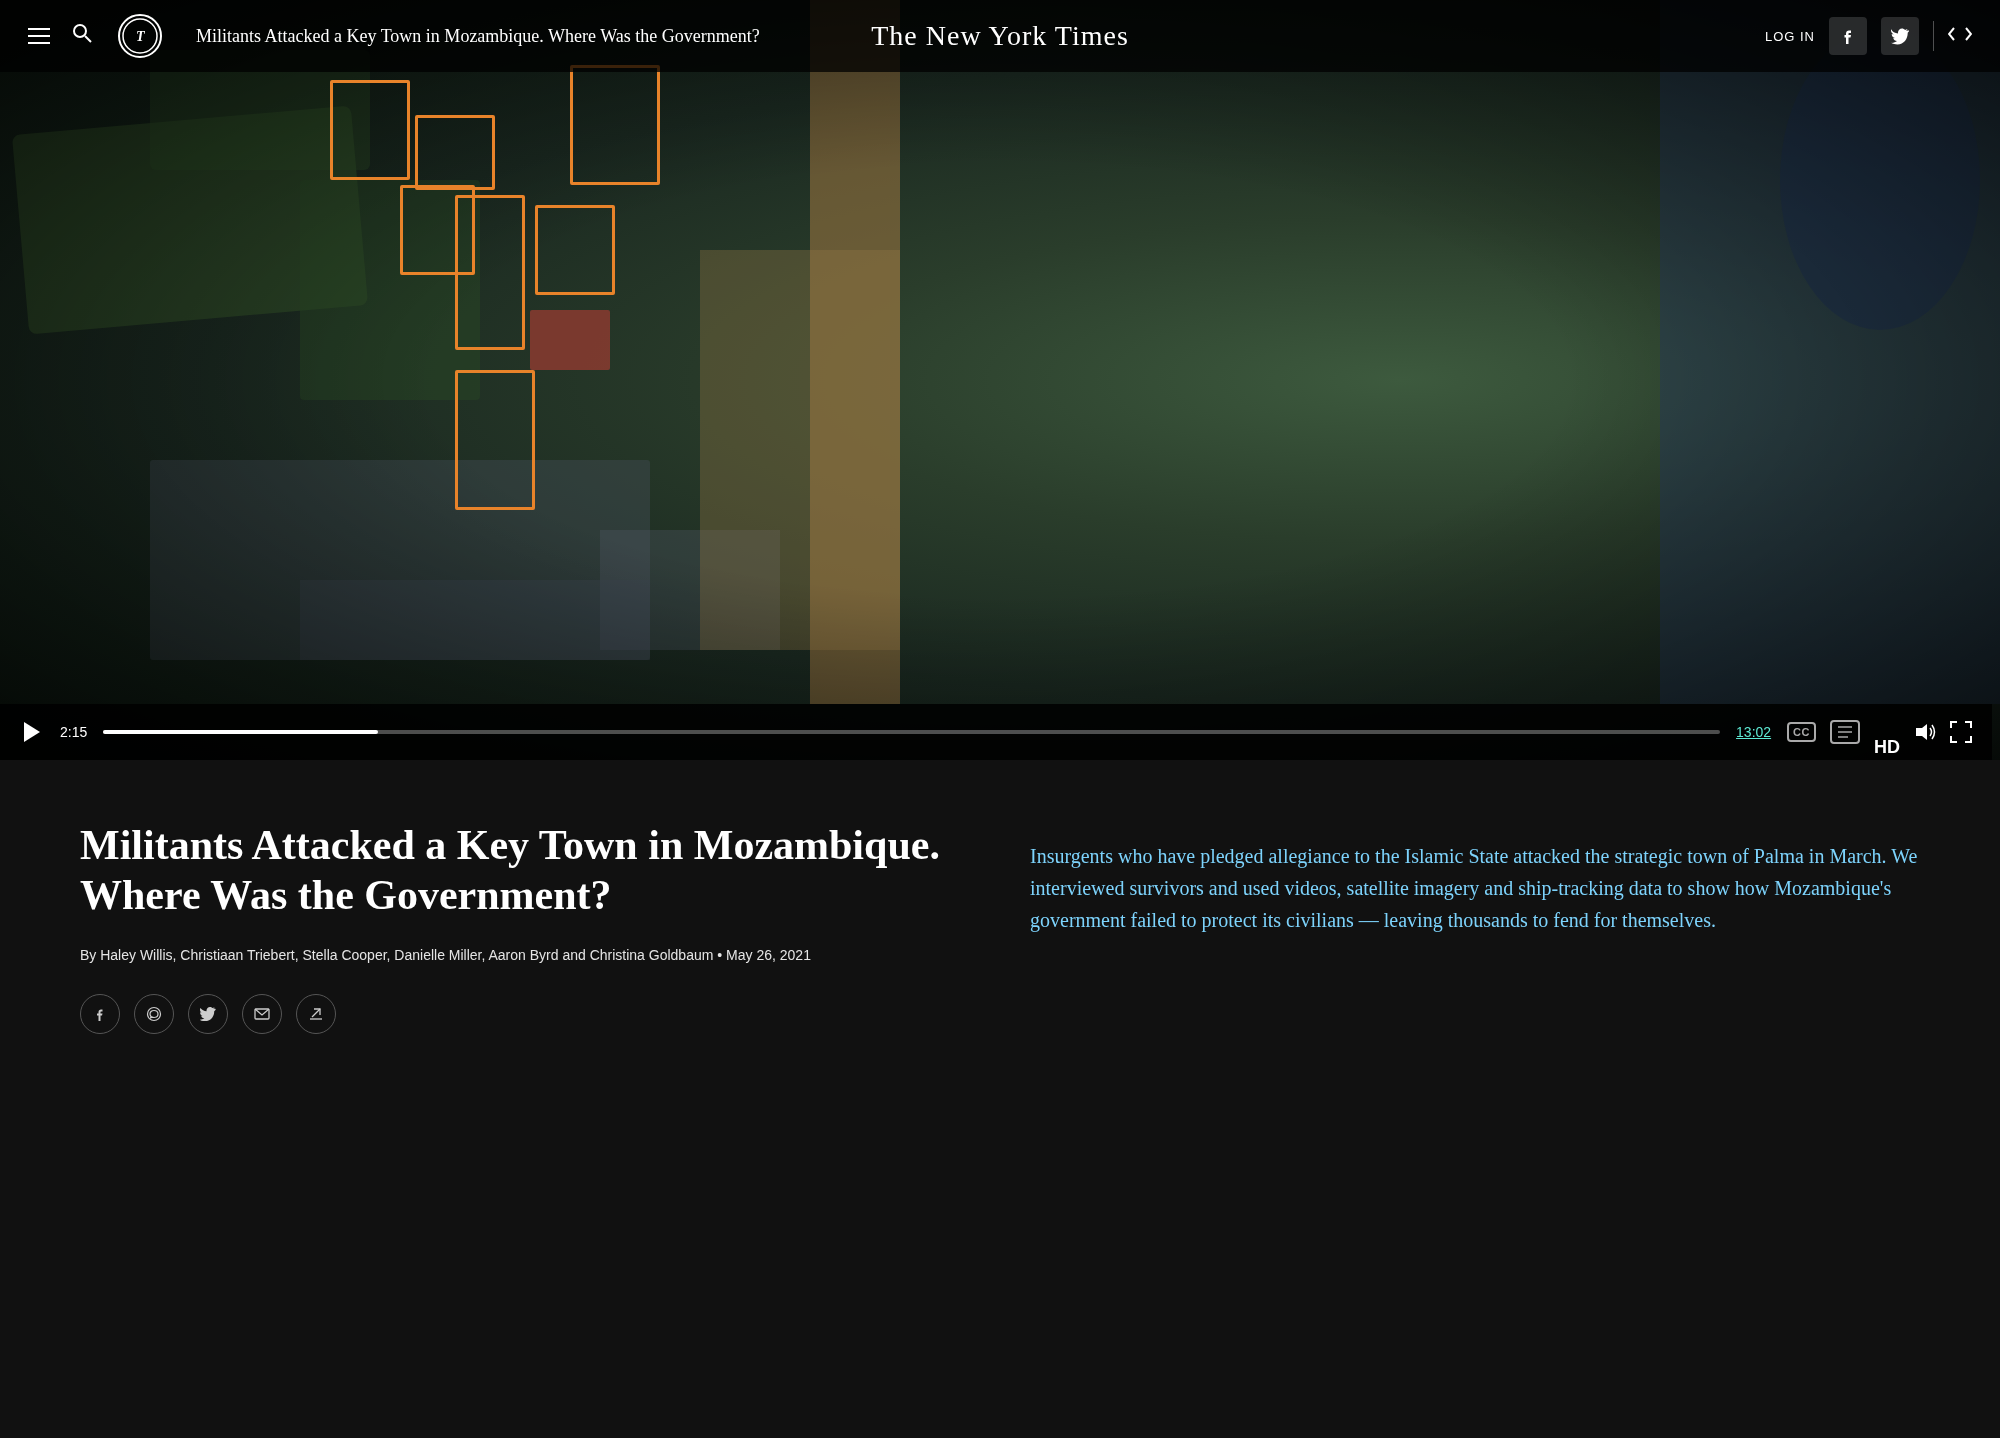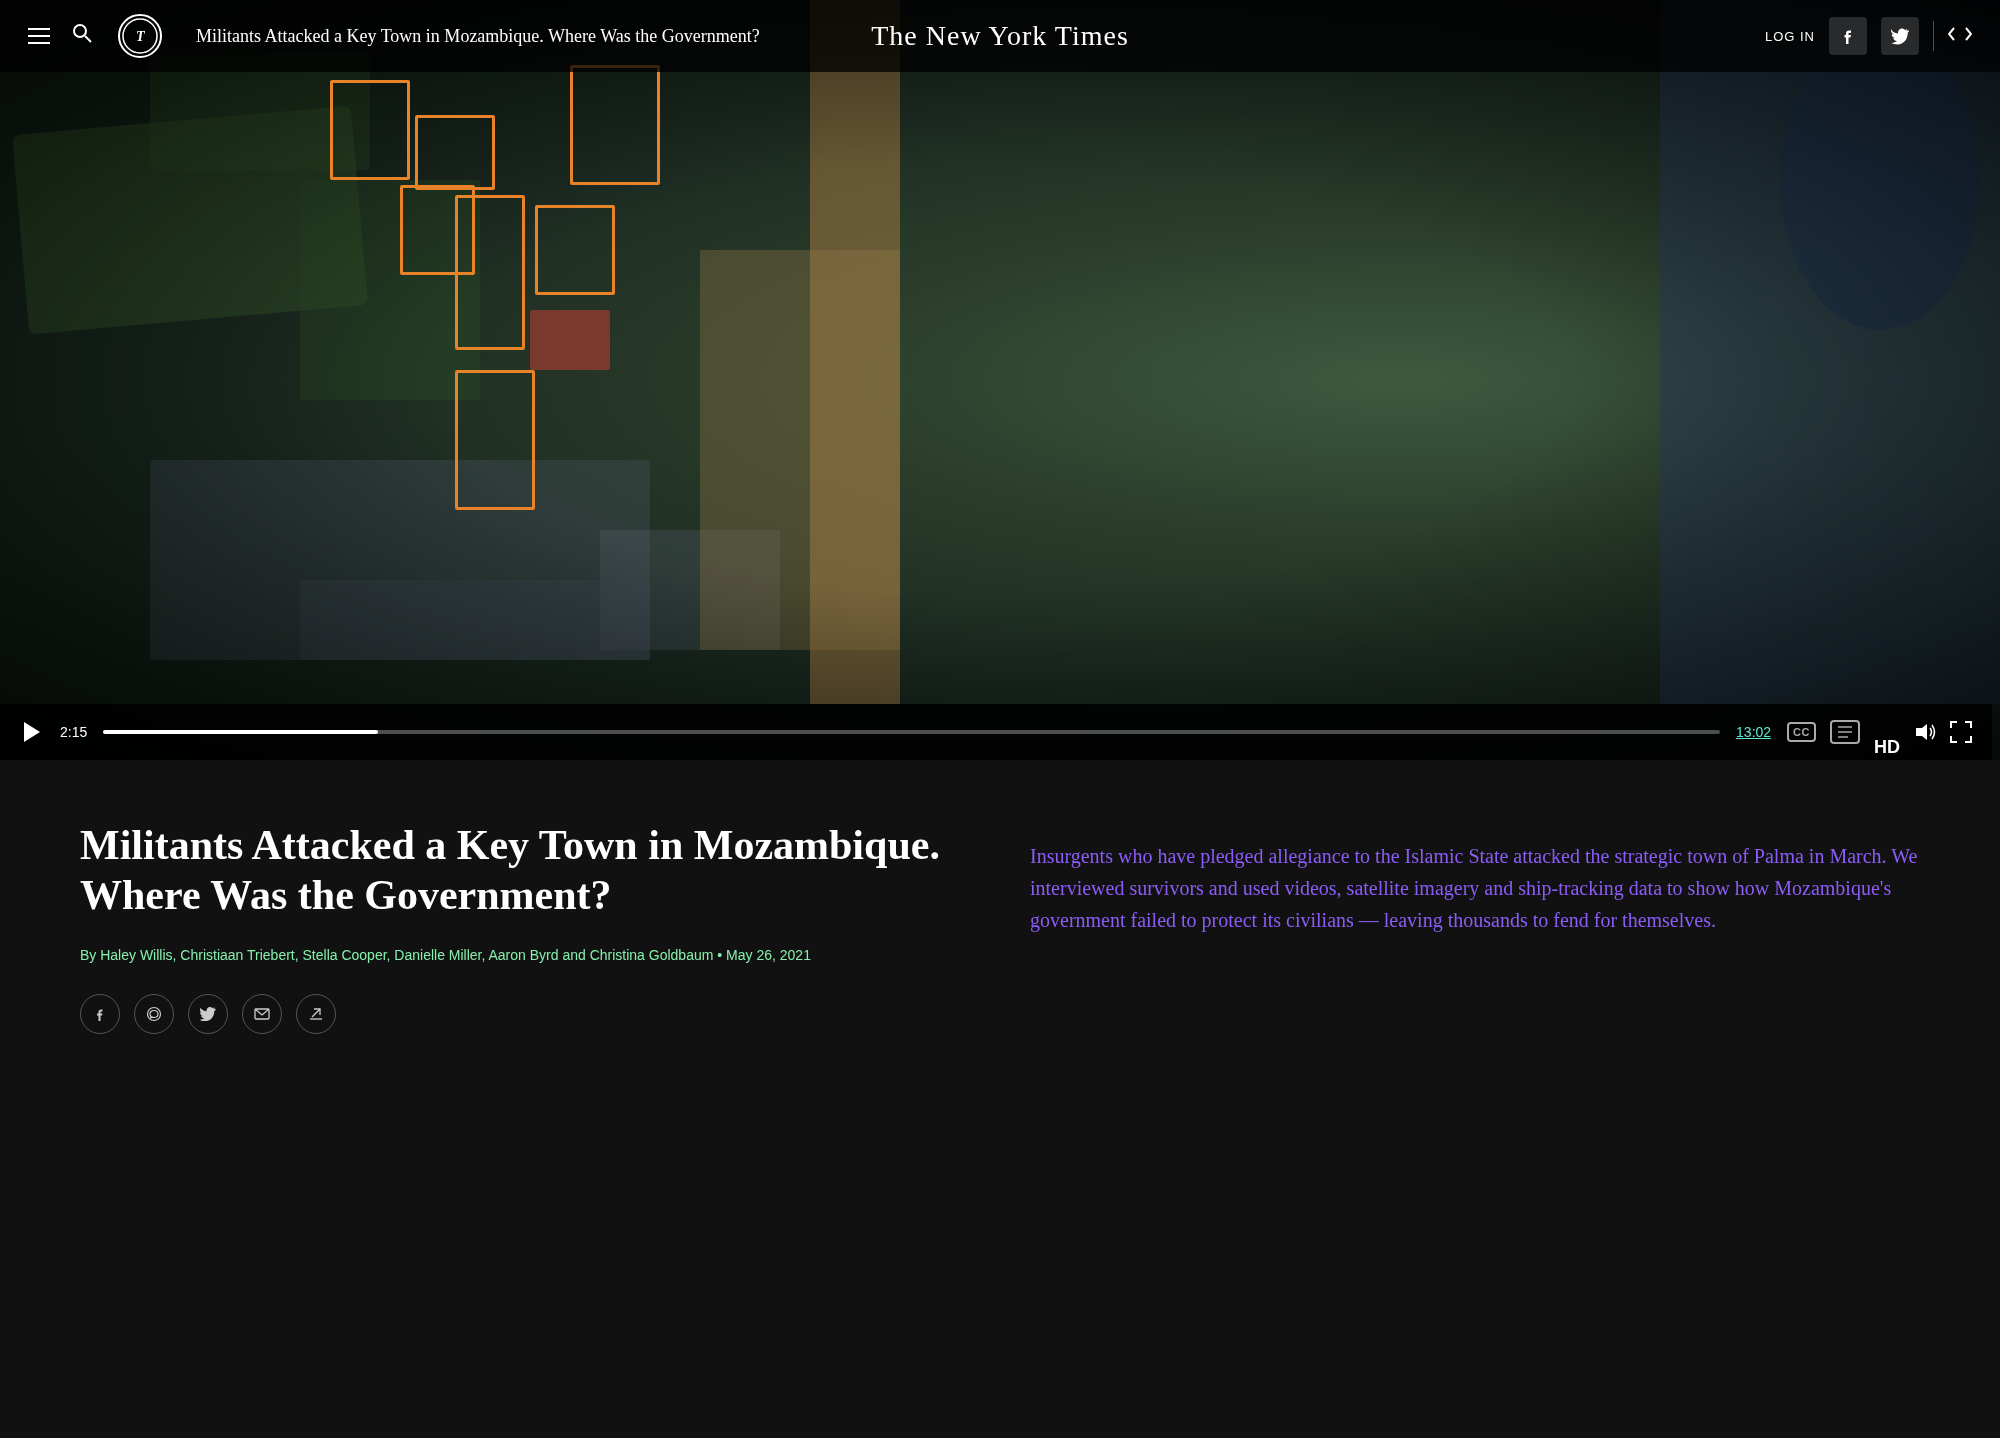--- a/index.html
+++ b/index.html
@@ -208,42 +208,42 @@
       font-size: 42px;
       font-family: Georgia, serif;
       font-weight: bold;
       color: #fff;
       line-height: 1.2;
       margin-bottom: 24px;
     }
     .byline {
       font-size: 14px;
       font-family: Arial, sans-serif;
-      color: #86efac;
+      color: #e5e5e5;
       margin-bottom: 28px;
       line-height: 1.5;
     }
     .share-bar {
       display: flex;
       align-items: center;
       gap: 14px;
     }
     .share-btn {
       width: 40px; height: 40px;
       border-radius: 50%;
       border: 1px solid #555;
       display: flex; align-items: center; justify-content: center;
       cursor: pointer;
       color: #ccc;
       font-size: 16px;
     }
     .article-description {
       font-size: 20px;
       font-family: Georgia, serif;
-      color: #8b5cf6;
+      color: #7dd3fc;
       line-height: 1.6;
       padding-top: 20px;
     }
   </style>
 </head>
 <body>
 
 <div class="header">
   <div class="header-left">
     <div class="hamburger-icon">

